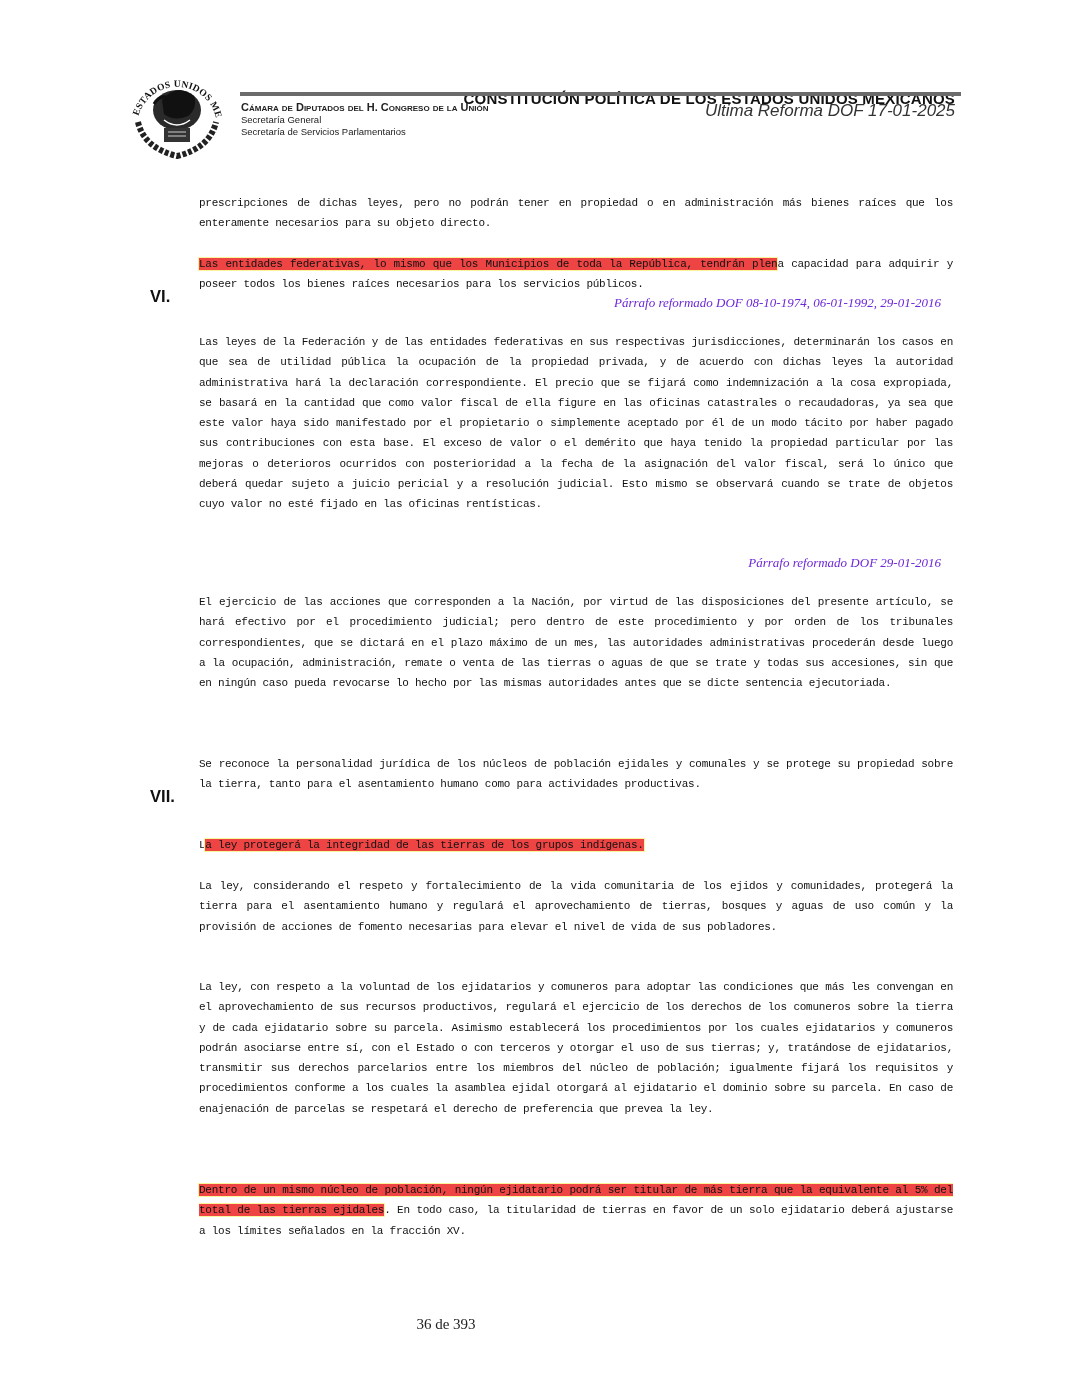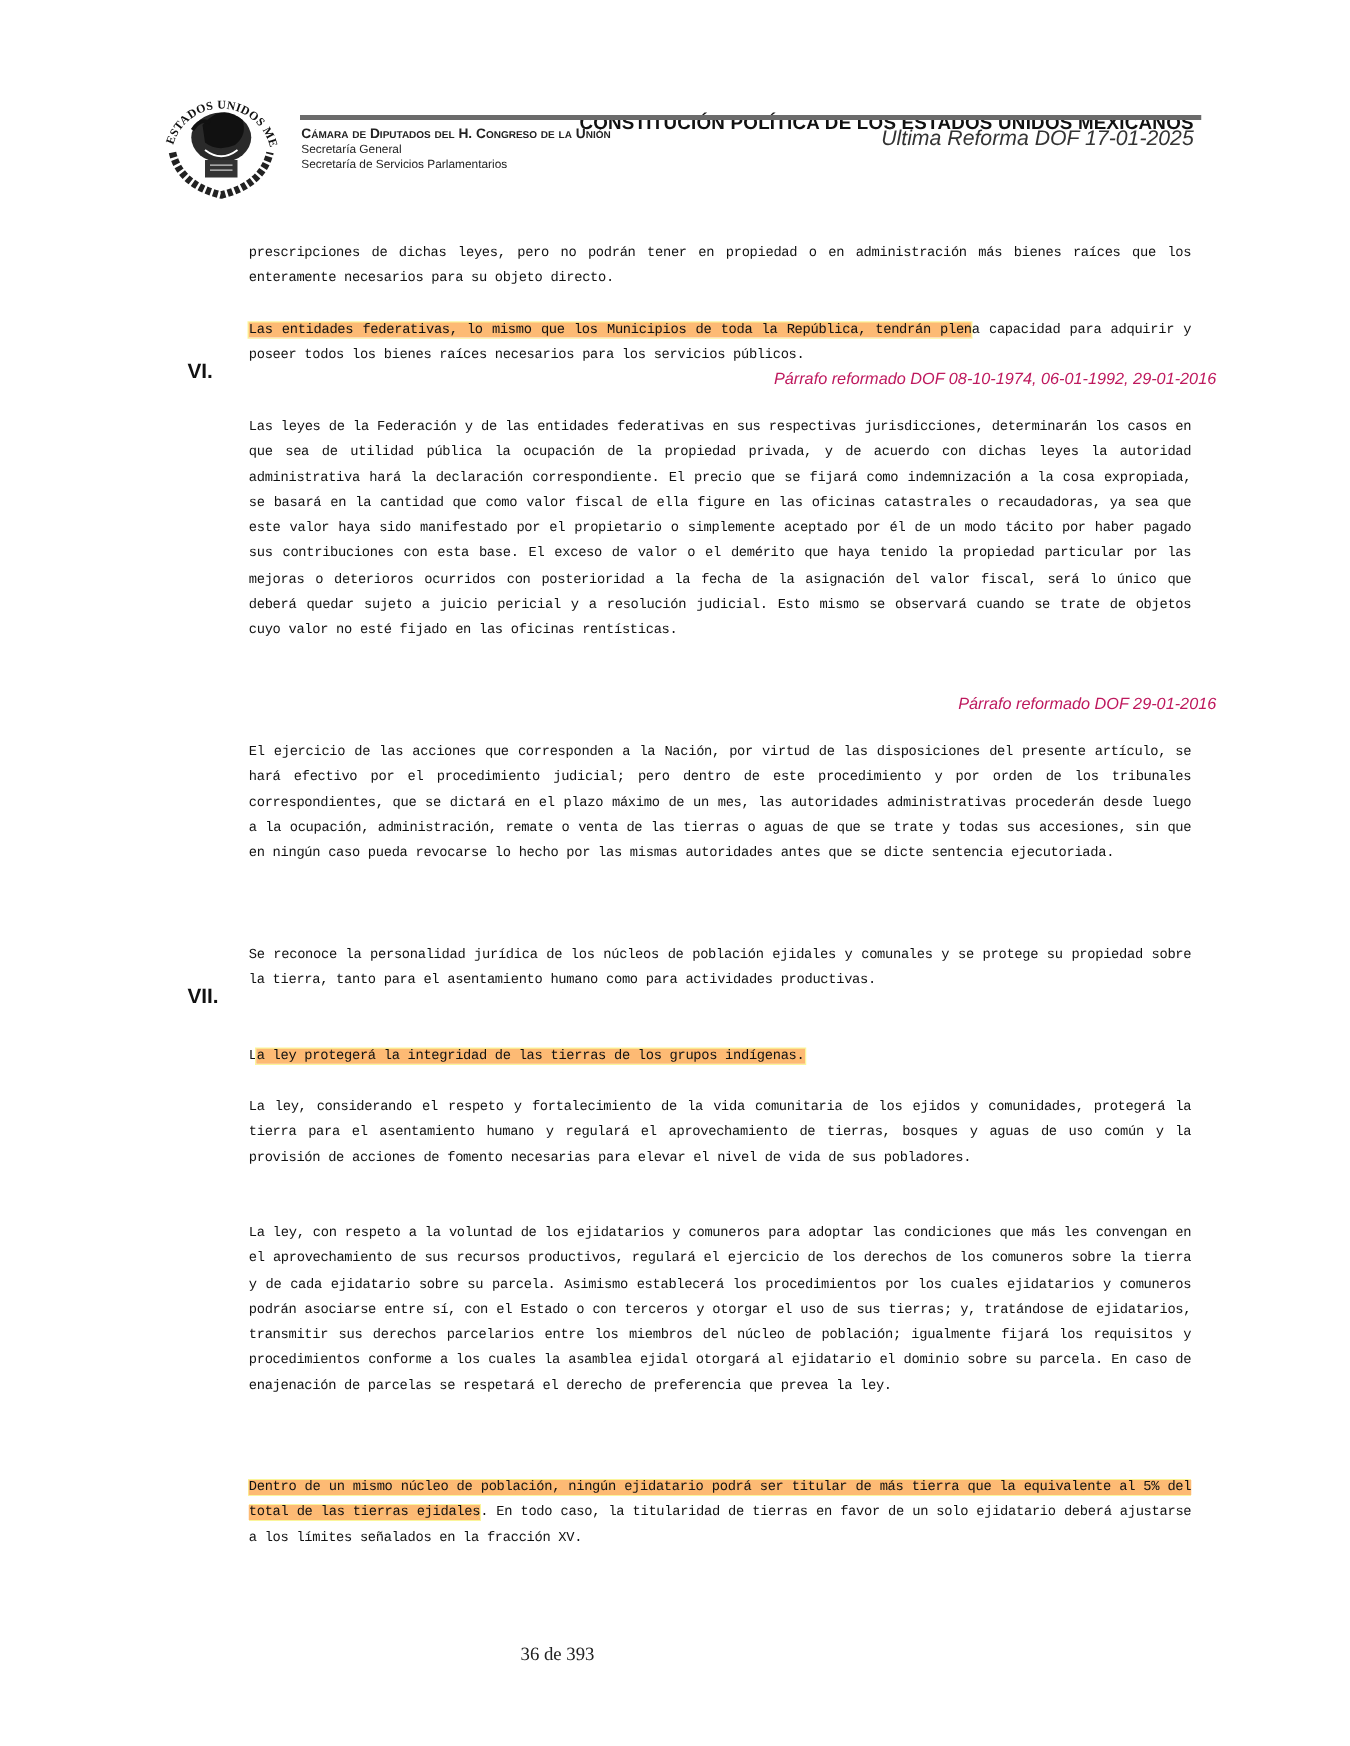--- a/index.html
+++ b/index.html
@@ -12,22 +12,22 @@
     font-family: "Liberation Sans", sans-serif; font-weight: bold; font-size: 15px; letter-spacing: 0.2px; color: #111; margin-top: 16px; }
   .rule { position: absolute; left: 240px; top: 92px; width: 721px; height: 4px; background: #6b6b6b; }
   .org { position: absolute; left: 241px; top: 101px; font-family: "Liberation Sans", sans-serif; font-size: 9.5px; color: #222; line-height: 12.5px; }
   .org .main { font-weight: bold; font-variant: small-caps; font-size: 11px; }
   .reform { position: absolute; right: 125px; top: 101px; font-family: "Liberation Sans", sans-serif; font-style: italic; font-size: 17px; color: #333; }
 
   
   .txt { position: absolute; left: 199px; width: 754px; font-family: Liberation Mono, monospace;
     font-size: 11px; line-height: 20.3px; text-align: justify; color: #111; letter-spacing: -0.25px; }
   .roman { position: absolute; left: 150px; font-family: "Liberation Sans", sans-serif; font-weight: bold; font-size: 16.6px; color: #111; margin-top: 33px; }
-  .note { position: absolute; right: 107px; font-family: Liberation Sans, sans-serif; font-style: italic; font-size: 13px; color: #be185d; }
-  .hl { background: #fdba74; box-shadow: 0 0 0 1px #fbf59a; }
+  .note { position: absolute; right: 139px; font-family: Liberation Serif, serif; font-style: italic; font-size: 13px; color: #6d28d9; }
+  .hl { background: #ef4444; box-shadow: 0 0 0 1px #fbf59a; }
   .pagenum { position: absolute; left: 0; width: 892px; top: 1316px; text-align: center; font-family: "Liberation Serif", serif; font-size: 15px; color: #222; }
 </style>
 </head>
 <body>
 
 <div class="page">
 
   <svg class="seal" viewBox="0 0 106 100">
     <defs>
       <path id="arc" d="M 14 58 A 40 40 0 0 1 92 58"></path>

